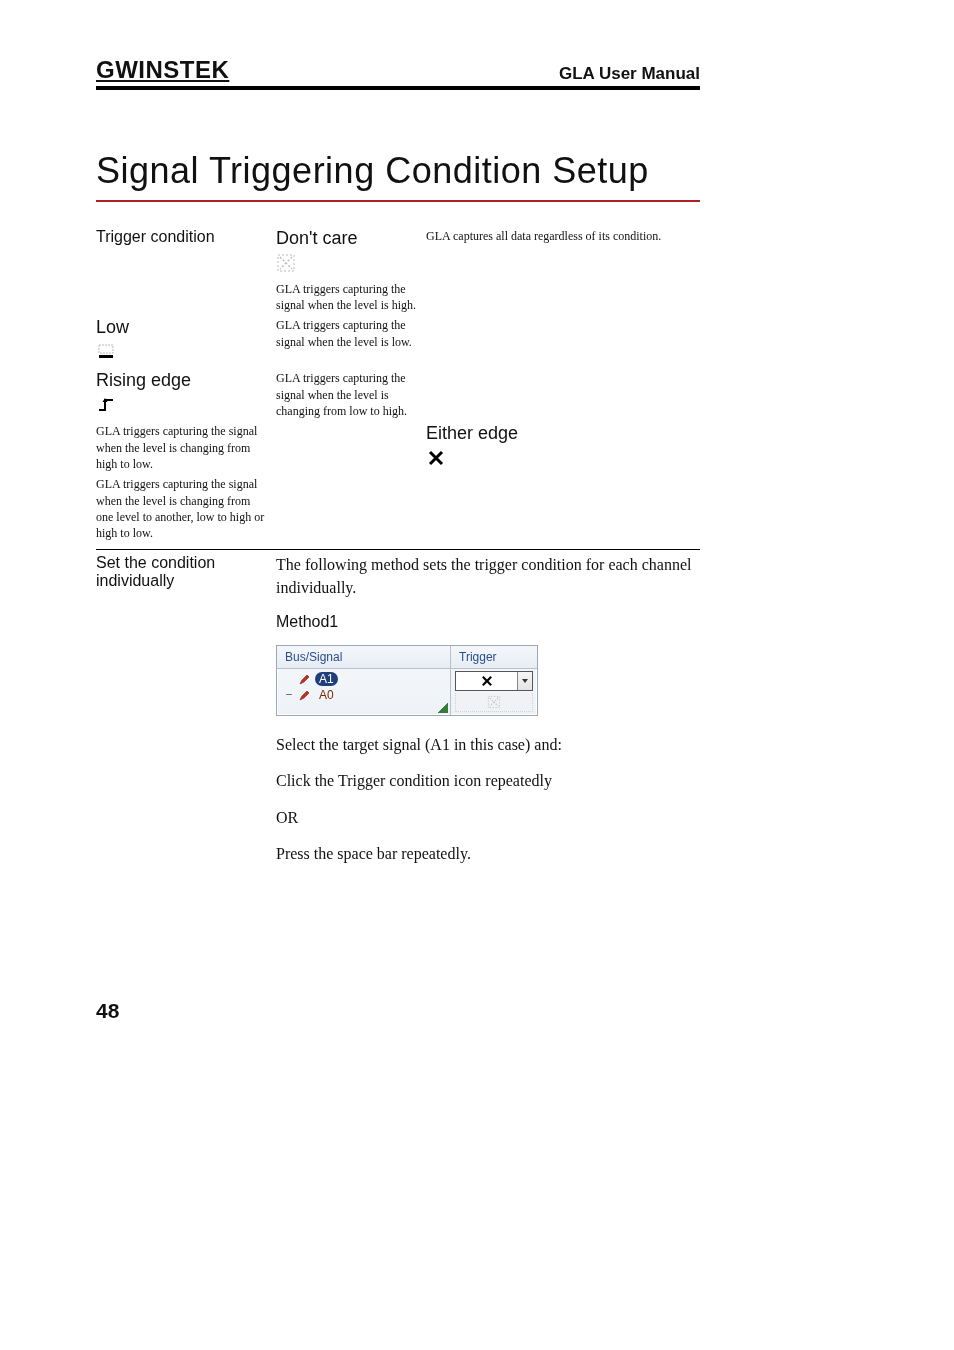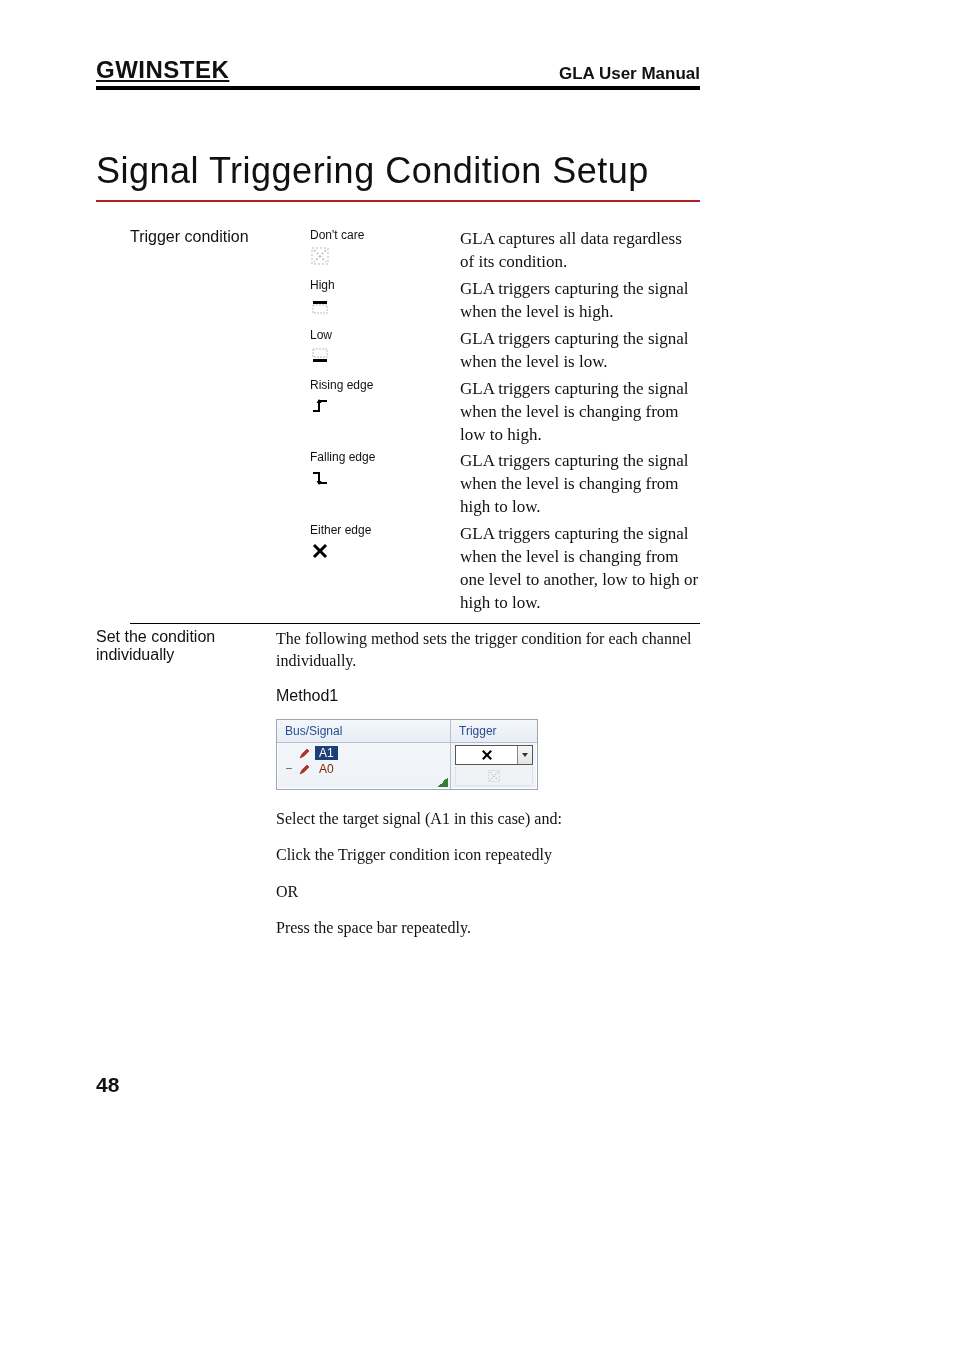--- a/index.html
+++ b/index.html
@@ -47,32 +47,32 @@
     border-top: 2px solid #b02020;
     margin: 0 0 24px 0;
   }
 
   .tbl {
     width: 100%;
     display: grid;
     grid-template-columns: 170px 140px 1fr;
     column-gap: 10px;
   }
-  .tbl > div { padding: 2px 0; margin-left: 34px; }
+  .tbl > div { padding: 2px 0; }
   .col-left {
     font-family: "Segoe UI", Arial, sans-serif;
     font-size: 16px;
   }
   .cond-name {
     font-family: "Segoe UI", Arial, sans-serif;
-    font-size: 12px;
+    font-size: 18px;
   }
   .cond-desc {
     font-family: Georgia, "Times New Roman", serif;
-    font-size: 17px;
+    font-size: 12px;
     line-height: 1.35;
   }
   .cond-row-top { padding-top: 14px; }
   .cond-row-bottom { padding-bottom: 14px; }
 
   .icon-box {
     width: 20px; height: 20px;
     margin-top: 4px;
     display: inline-flex;
     align-items: center; justify-content: center;
@@ -138,20 +138,21 @@
     width: 12px; text-align: center; color: #666;
     font-family: monospace; font-size: 11px;
   }
   .pen-icon {
     width: 12px; height: 12px; display: inline-block;
   }
   .sig-label {
     padding: 0 4px;
     color: #7a2a00;
     font-size: 12px;
+    border-radius: 7px;
   }
   .sig-label.sel {
     background: #1f3f7a; color: #fff;
   }
   .tr-row1 {
     margin: 2px 4px;
     border: 1px solid #555;
     background: #fff;
     height: 18px;
     display: flex; align-items: center;
@@ -241,28 +242,20 @@
       <div class="cond-name">Don't care</div>
       <span class="icon-box">
           <svg>
             <use href="#ic-dontcare"></use>
           </svg>
         </span>
     </div>
     <div class="cond-desc cond-row-top cond-row-bottom">GLA captures all data regardless of its condition.</div>
 
     <div></div>
-    <div class="cond-row-top">
-      <div class="cond-name">High</div>
-      <span class="icon-box">
-          <svg>
-            <use href="#ic-high"></use>
-          </svg>
-        </span>
-    </div>
     <div class="cond-desc cond-row-top cond-row-bottom">GLA triggers capturing the signal when the level is high.</div>
 
     <div></div>
     <div class="cond-row-top">
       <div class="cond-name">Low</div>
       <span class="icon-box">
           <svg>
             <use href="#ic-low"></use>
           </svg>
         </span>
@@ -274,28 +267,20 @@
       <div class="cond-name">Rising edge</div>
       <span class="icon-box">
           <svg>
             <use href="#ic-rising"></use>
           </svg>
         </span>
     </div>
     <div class="cond-desc cond-row-top cond-row-bottom">GLA triggers capturing the signal when the level is changing from low to high.</div>
 
     <div></div>
-    <div class="cond-row-top">
-      <div class="cond-name">Falling edge</div>
-      <span class="icon-box">
-          <svg>
-            <use href="#ic-falling"></use>
-          </svg>
-        </span>
-    </div>
     <div class="cond-desc cond-row-top cond-row-bottom">GLA triggers capturing the signal when the level is changing from high to low.</div>
 
     <div></div>
     <div class="cond-row-top">
       <div class="cond-name">Either edge</div>
       <span class="icon-box">
           <svg>
             <use href="#ic-either"></use>
           </svg>
         </span>

